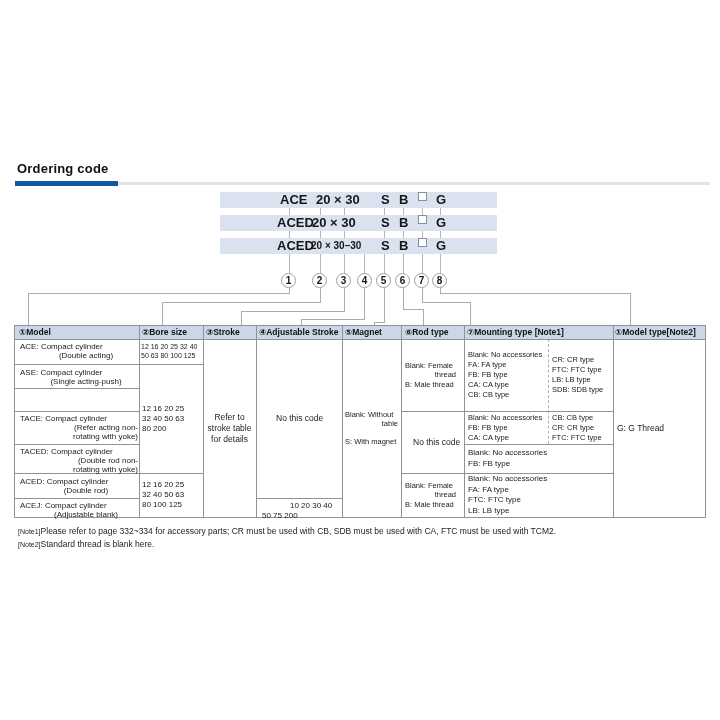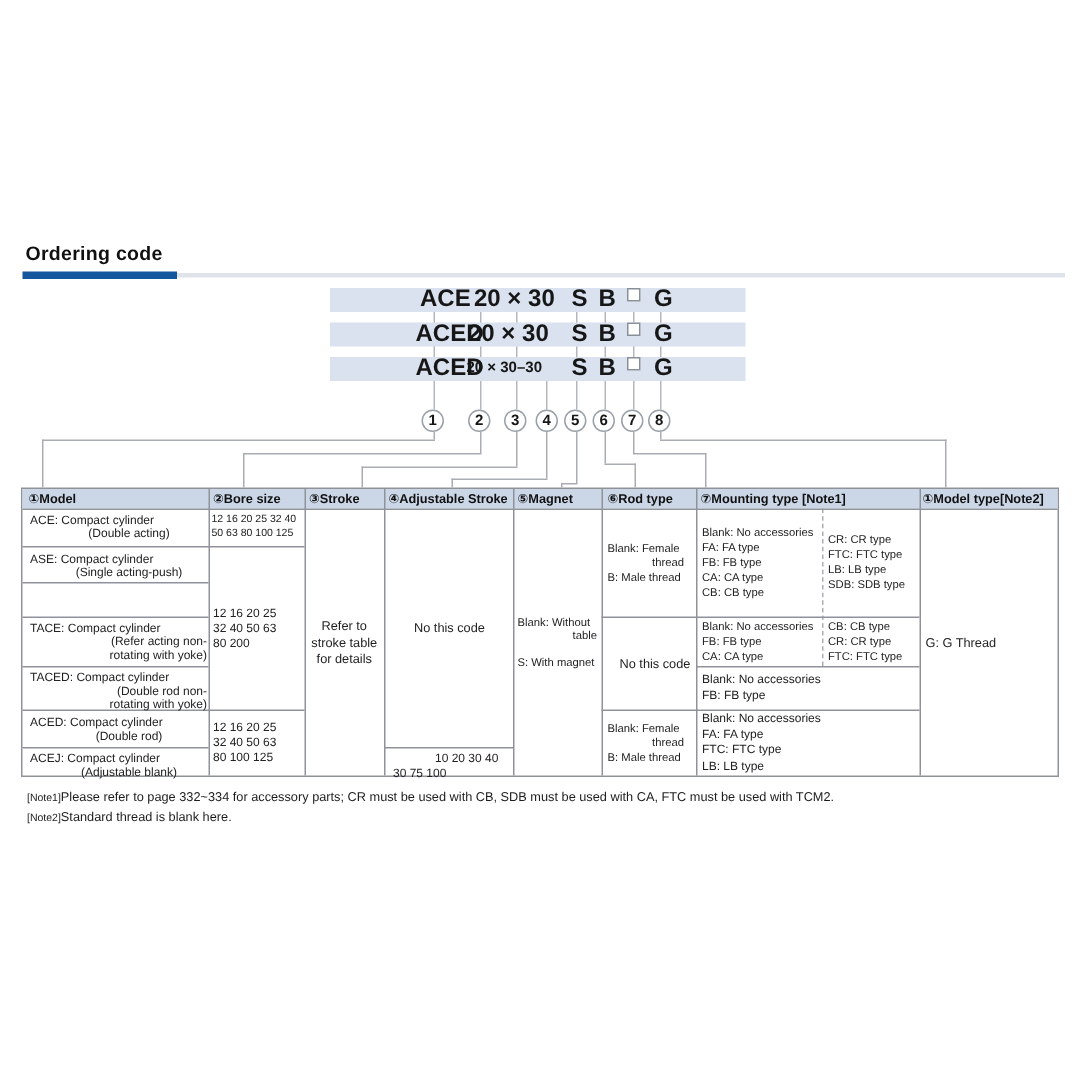--- a/index.html
+++ b/index.html
@@ -19,21 +19,21 @@
     font-size: 13px; font-weight: bold; color: #101010; letter-spacing: 0.2px;
   }
   .rule-dark  { position: absolute; left: 15px;  top: 181px; width: 103px; height: 5px; background: #15579d; }
   .rule-light { position: absolute; left: 118px; top: 182px; width: 592px; height: 3px; background: #dfe3ea; }
 
   
   .code-bar {
     position: absolute; left: 220px; width: 277px; height: 16px;
     background: #d9e2ee; z-index: 2;
   }
-  .code-bar span { position: absolute; top: 0; line-height: 16px; font-weight: bold; font-size: 16px; color: #161616; white-space: nowrap; }
+  .code-bar span { position: absolute; top: 0; line-height: 16px; font-weight: bold; font-size: 13px; color: #161616; white-space: nowrap; }
   .ph-box {
     position: absolute; width: 9px; height: 9px; top: 3px;
     border: 1px solid #8a909a; background: #ffffff;
   }
   .codeline { position: absolute; width: 1px; background: #b3b8bf; z-index: 1; }
 
   
   .callout {
     position: absolute; top: 273px; width: 15px; height: 15px;
     border: 1px solid #9aa0a8; border-radius: 50%; background: #fff;
@@ -234,21 +234,21 @@
       <div>Refer to</div>
       <div>stroke table</div>
       <div>for details</div>
     </div>
 
     <div class="cell vcenter" style="left:241px;top:13px;width:86px;height:159px;font-size:8.5px;">
       <div class="nowrap" style="padding-left:20px;">No this code</div>
     </div>
     <div class="cell" style="left:241px;top:175px;width:86px;line-height:9.5px;">
       <div class="nowrap" style="padding-left:6px;margin-left:28px;">10 20 30 40</div>
-      <div class="nowrap" style="padding-left:6px;">30 75 100</div>
+      <div class="nowrap" style="padding-left:6px;">50 75 200</div>
     </div>
 
     <div class="cell vcenter list75" style="left:327px;top:13px;width:59px;height:178px;line-height:9px;">
       <div class="nowrap" style="padding-left:3px;">Blank: Without</div>
       <div class="nowrap alr" style="padding-right:3px;">table</div>
       <div style="height:9px;"></div>
       <div class="nowrap" style="padding-left:3px;">S: With magnet</div>
     </div>
 
     <div class="cell vcenter list75" style="left:386px;top:13px;width:63px;height:72px;line-height:9.5px;">

